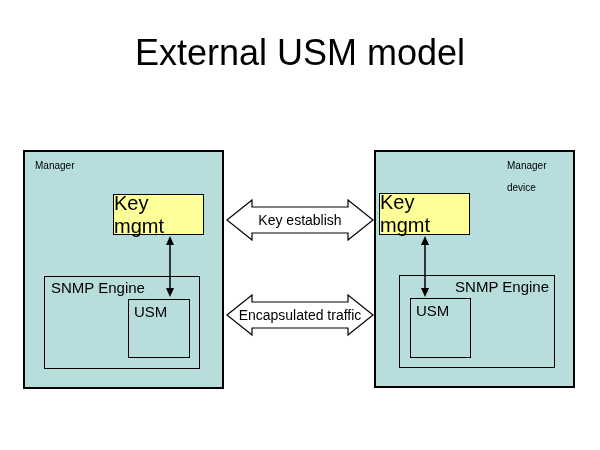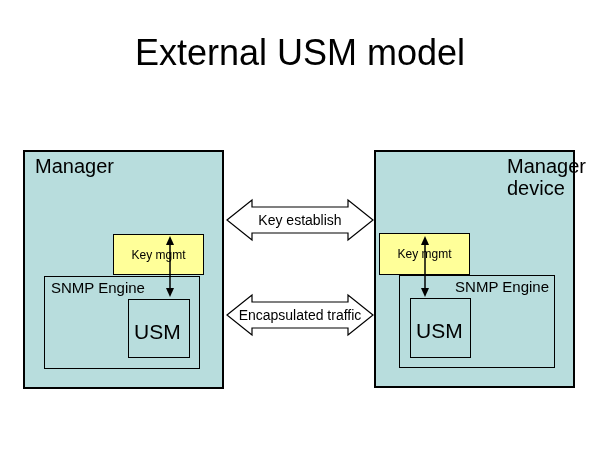--- a/index.html
+++ b/index.html
@@ -18,31 +18,30 @@
     letter-spacing:0px;
   }
   .outer-box{
     position:absolute;
     background:var(--box-fill,#B8DDDD);
     border:2px solid var(--line,#000);
     box-sizing:border-box;
   }
   .manager-box{left:23px;top:150px;width:201px;height:239px;}
   .managed-box{left:374px;top:150px;width:201px;height:238px;}
-  .outer-label{position:absolute;font-size:20px;line-height:22px;}
+  .outer-label{position:absolute;font-size:10px;line-height:22px;}
   .manager-label{left:10px;top:3px;}
   .managed-label{left:131px;top:3px;width:66px;}
   .key-box{
     position:absolute;
     background:var(--highlight-fill,#FFFF99);
     border:1.5px solid var(--line,#000);
     box-sizing:border-box;
     display:flex;align-items:center;justify-content:center;
-    font-size:12px;
-    margin-top:40px;
+    font-size:20px;
   }
   .key-box-left{left:88px;top:42px;width:91px;height:41px;}
   .key-box-right{left:3px;top:41px;width:91px;height:42px;}
   .snmp-box{
     position:absolute;
     border:1px solid var(--line,#000);
     box-sizing:border-box;
     background:transparent;
     padding-left:36px;
   }
@@ -51,21 +50,21 @@
   .snmp-label{position:absolute;top:2px;font-size:15px;}
   .snmp-label-left{left:6px;}
   .snmp-label-right{right:5px;}
   .usm-box{
     position:absolute;
     border:1px solid var(--line,#000);
     box-sizing:border-box;
   }
   .usm-box-left{left:83px;top:22px;width:62px;height:59px;}
   .usm-box-right{left:10px;top:22px;width:61px;height:60px;}
-  .usm-label{position:absolute;left:5px;top:20px;font-size:21px;}
+  .usm-label{position:absolute;left:5px;top:3px;font-size:15px;}
   .connector{position:absolute;width:12px;height:63px;}
   .connector-left{left:139px;top:83px;}
   .connector-right{left:43px;top:83px;}
   .block-arrow{position:absolute;width:148px;height:46px;}
   .block-arrow-1{left:226px;top:197px;}
   .block-arrow-2{left:226px;top:292px;}
   .block-arrow svg{position:absolute;inset:0;}
   .block-arrow-label{
     position:absolute;inset:0;
     display:flex;align-items:center;justify-content:center;

